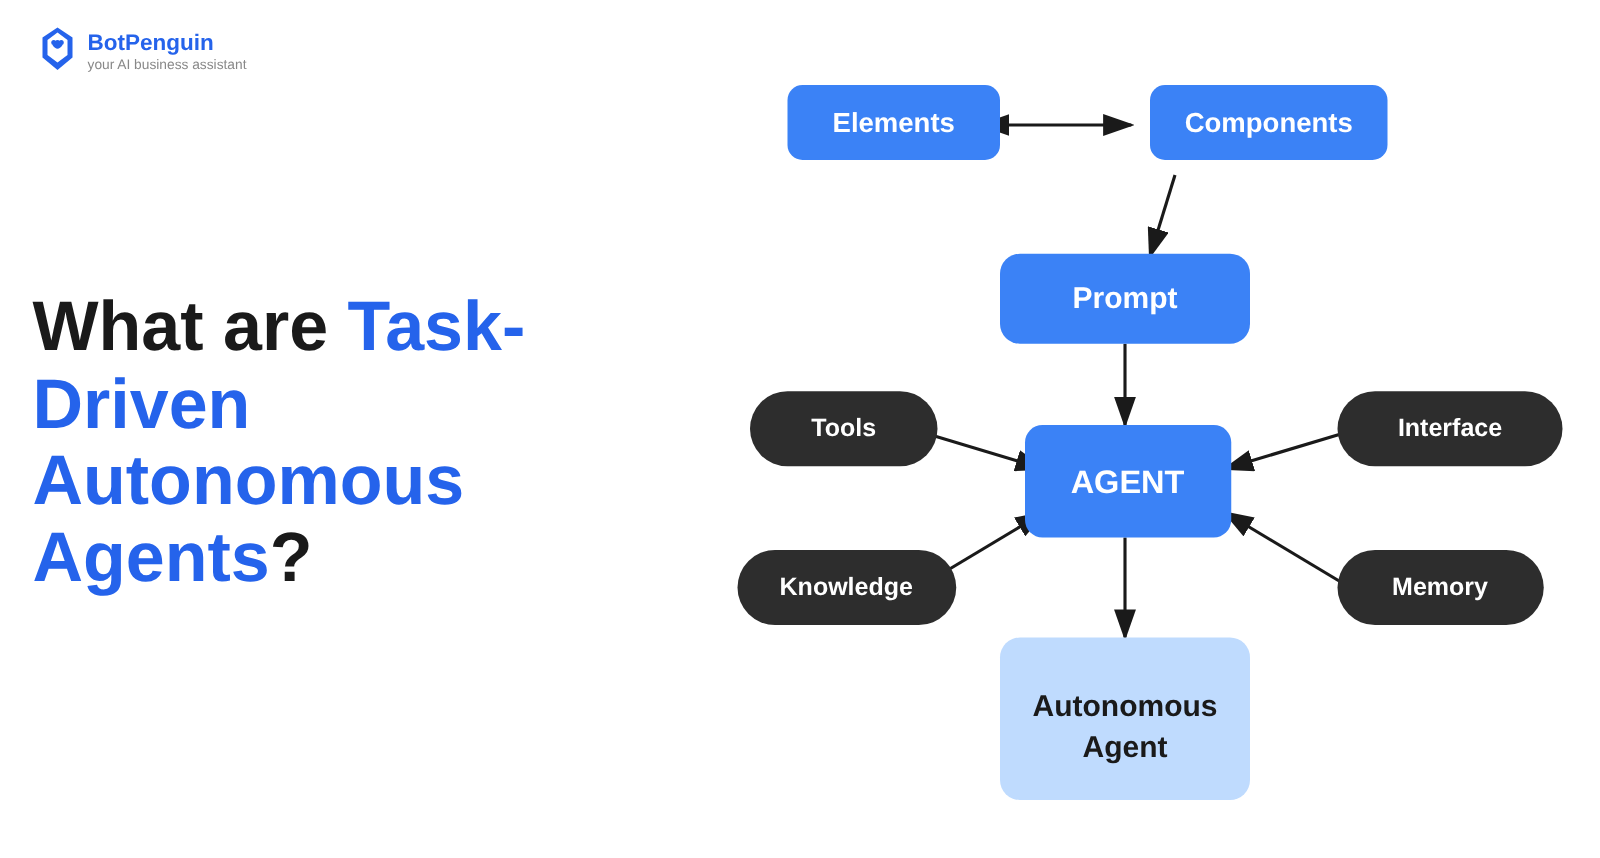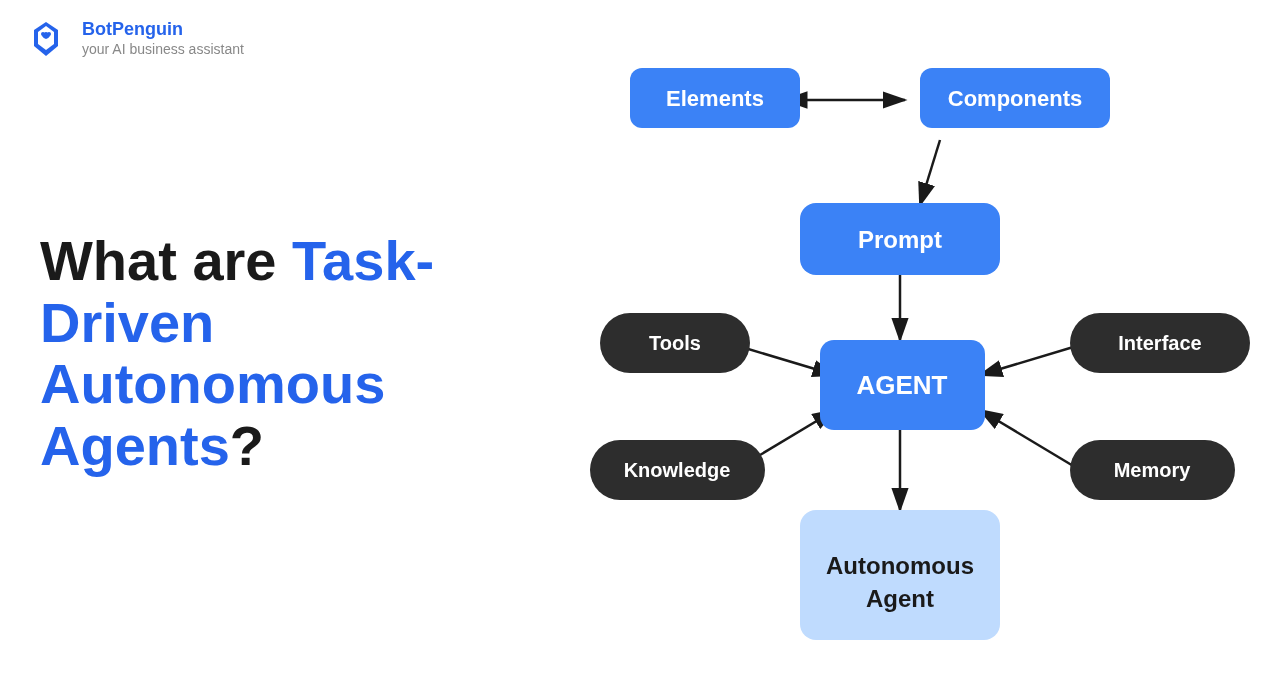--- a/index.html
+++ b/index.html
@@ -11,51 +11,51 @@
       overflow: hidden;
       position: relative;
     }
 
     
     .logo-area {
       position: absolute;
       top: 20px;
       left: 30px;
       display: flex;
-      align-items: flex-start;
-      gap: 20px;
+      align-items: flex-end;
+      gap: 8px;
     }
     .logo-icon {
       width: 32px;
       height: 38px;
     }
     .logo-text {
       display: flex;
       flex-direction: column;
     }
     .logo-title {
       font-size: 18px;
       font-weight: bold;
       color: #1a1a1a;
       line-height: 1.1;
     }
     .logo-title span {
       color: #2563eb;
     }
     .logo-subtitle {
-      font-size: 14px;
+      font-size: 11px;
       color: #888;
       margin-top: 1px;
     }
 
     
     .heading-area {
       position: absolute;
       top: 230px;
-      left: 40px;
+      left: 26px;
       width: 420px;
     }
     .heading-text {
       font-size: 56px;
       font-weight: 900;
       line-height: 1.1;
       color: #1a1a1a;
     }
     .heading-text .blue {
       color: #2563eb;

